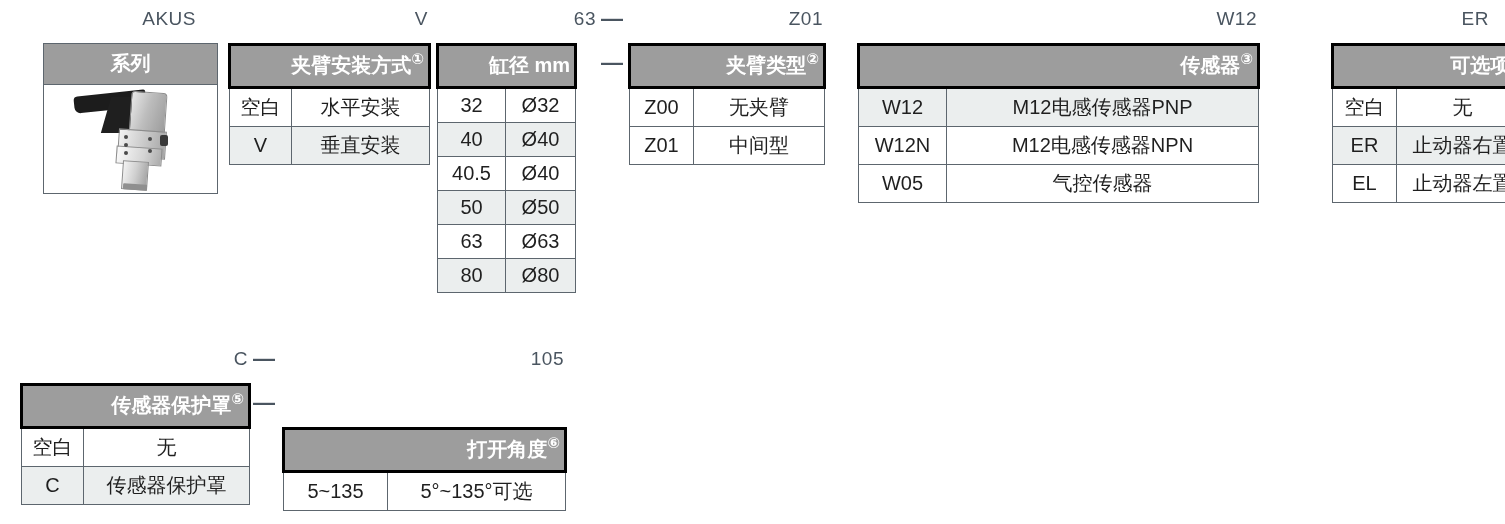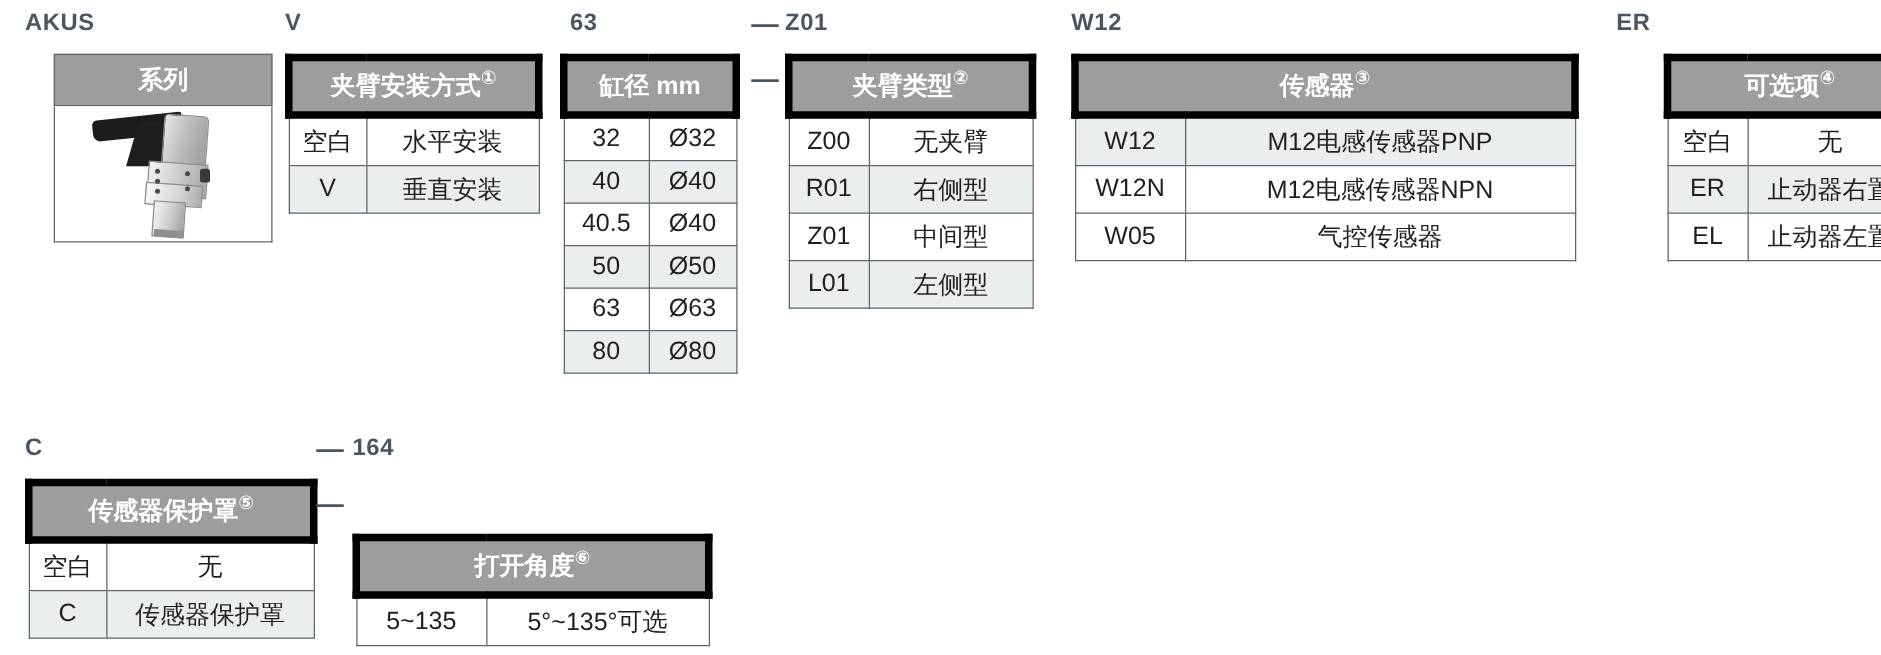--- a/index.html
+++ b/index.html
@@ -16,23 +16,23 @@
     overflow: hidden;
   }
 
   .block {
     position: absolute;
   }
 
   .code-label {
     position: absolute;
     font-size: 19px;
-    font-weight: bold;
+    font-weight: normal;
     color: #4a5560;
-    text-align: left;
+    text-align: right;
     letter-spacing: 0.5px;
     white-space: nowrap;
   }
 
   .dash {
     position: absolute;
     font-size: 22px;
     font-weight: bold;
     color: #4a5560;
     text-align: center;
@@ -43,22 +43,22 @@
     border-collapse: collapse;
     table-layout: fixed;
     background: #ffffff;
   }
   table.spec th {
     background: #9d9d9d;
     color: #ffffff;
     font-size: 20px;
     font-weight: bold;
     padding: 6px 4px 7px;
-    border: 6px solid #000000;
-    text-align: center;
+    border: 3px solid #000000;
+    text-align: right;
     white-space: nowrap;
   }
   table.spec td {
     border: 1px solid #5d666e;
     font-size: 20px;
     text-align: center;
     padding: 5px 4px;
     color: #1f1f1f;
     white-space: nowrap;
     background: #ffffff;
@@ -228,21 +228,21 @@
         <td>水平安装</td>
       </tr>
       <tr class="alt">
         <td>V</td>
         <td>垂直安装</td>
       </tr>
     </tbody>
   </table>
 </div>
 
-<div class="block" style="left:448px; top:43px;">
+<div class="block" style="left:436px; top:43px;">
   <table class="spec" style="width:138px;">
     <colgroup>
         <col style="width:68px;">
         <col style="width:70px;">
       </colgroup>
     <thead>
       <tr>
         <th colspan="2">缸径 mm</th>
       </tr>
     </thead>
@@ -288,32 +288,24 @@
         <th colspan="2">
           <span>夹臂类型</span><span class="sup">②</span>
         </th>
       </tr>
     </thead>
     <tbody>
       <tr>
         <td>Z00</td>
         <td>无夹臂</td>
       </tr>
-      <tr class="alt">
-        <td>R01</td>
-        <td>右侧型</td>
-      </tr>
       <tr>
         <td>Z01</td>
         <td>中间型</td>
       </tr>
-      <tr class="alt">
-        <td>L01</td>
-        <td>左侧型</td>
-      </tr>
     </tbody>
   </table>
 </div>
 
 <div class="block" style="left:857px; top:43px;">
   <table class="spec" style="width:400px;">
     <colgroup>
         <col style="width:88px;">
         <col style="width:312px;">
       </colgroup>
@@ -368,21 +360,21 @@
         <td>止动器左置</td>
       </tr>
     </tbody>
   </table>
 </div>
 
 <div class="code-label" style="left:20px; top:348px; width:228px;">C</div>
 
 <div class="dash" style="left:248px; top:348px; width:32px;">—</div>
 
-<div class="code-label" style="left:282px; top:348px; width:282px;">164</div>
+<div class="code-label" style="left:282px; top:348px; width:282px;">105</div>
 
 <div class="block" style="left:20px; top:383px;">
   <table class="spec" style="width:228px;">
     <colgroup>
         <col style="width:62px;">
         <col style="width:166px;">
       </colgroup>
     <thead>
       <tr>
         <th colspan="2">

